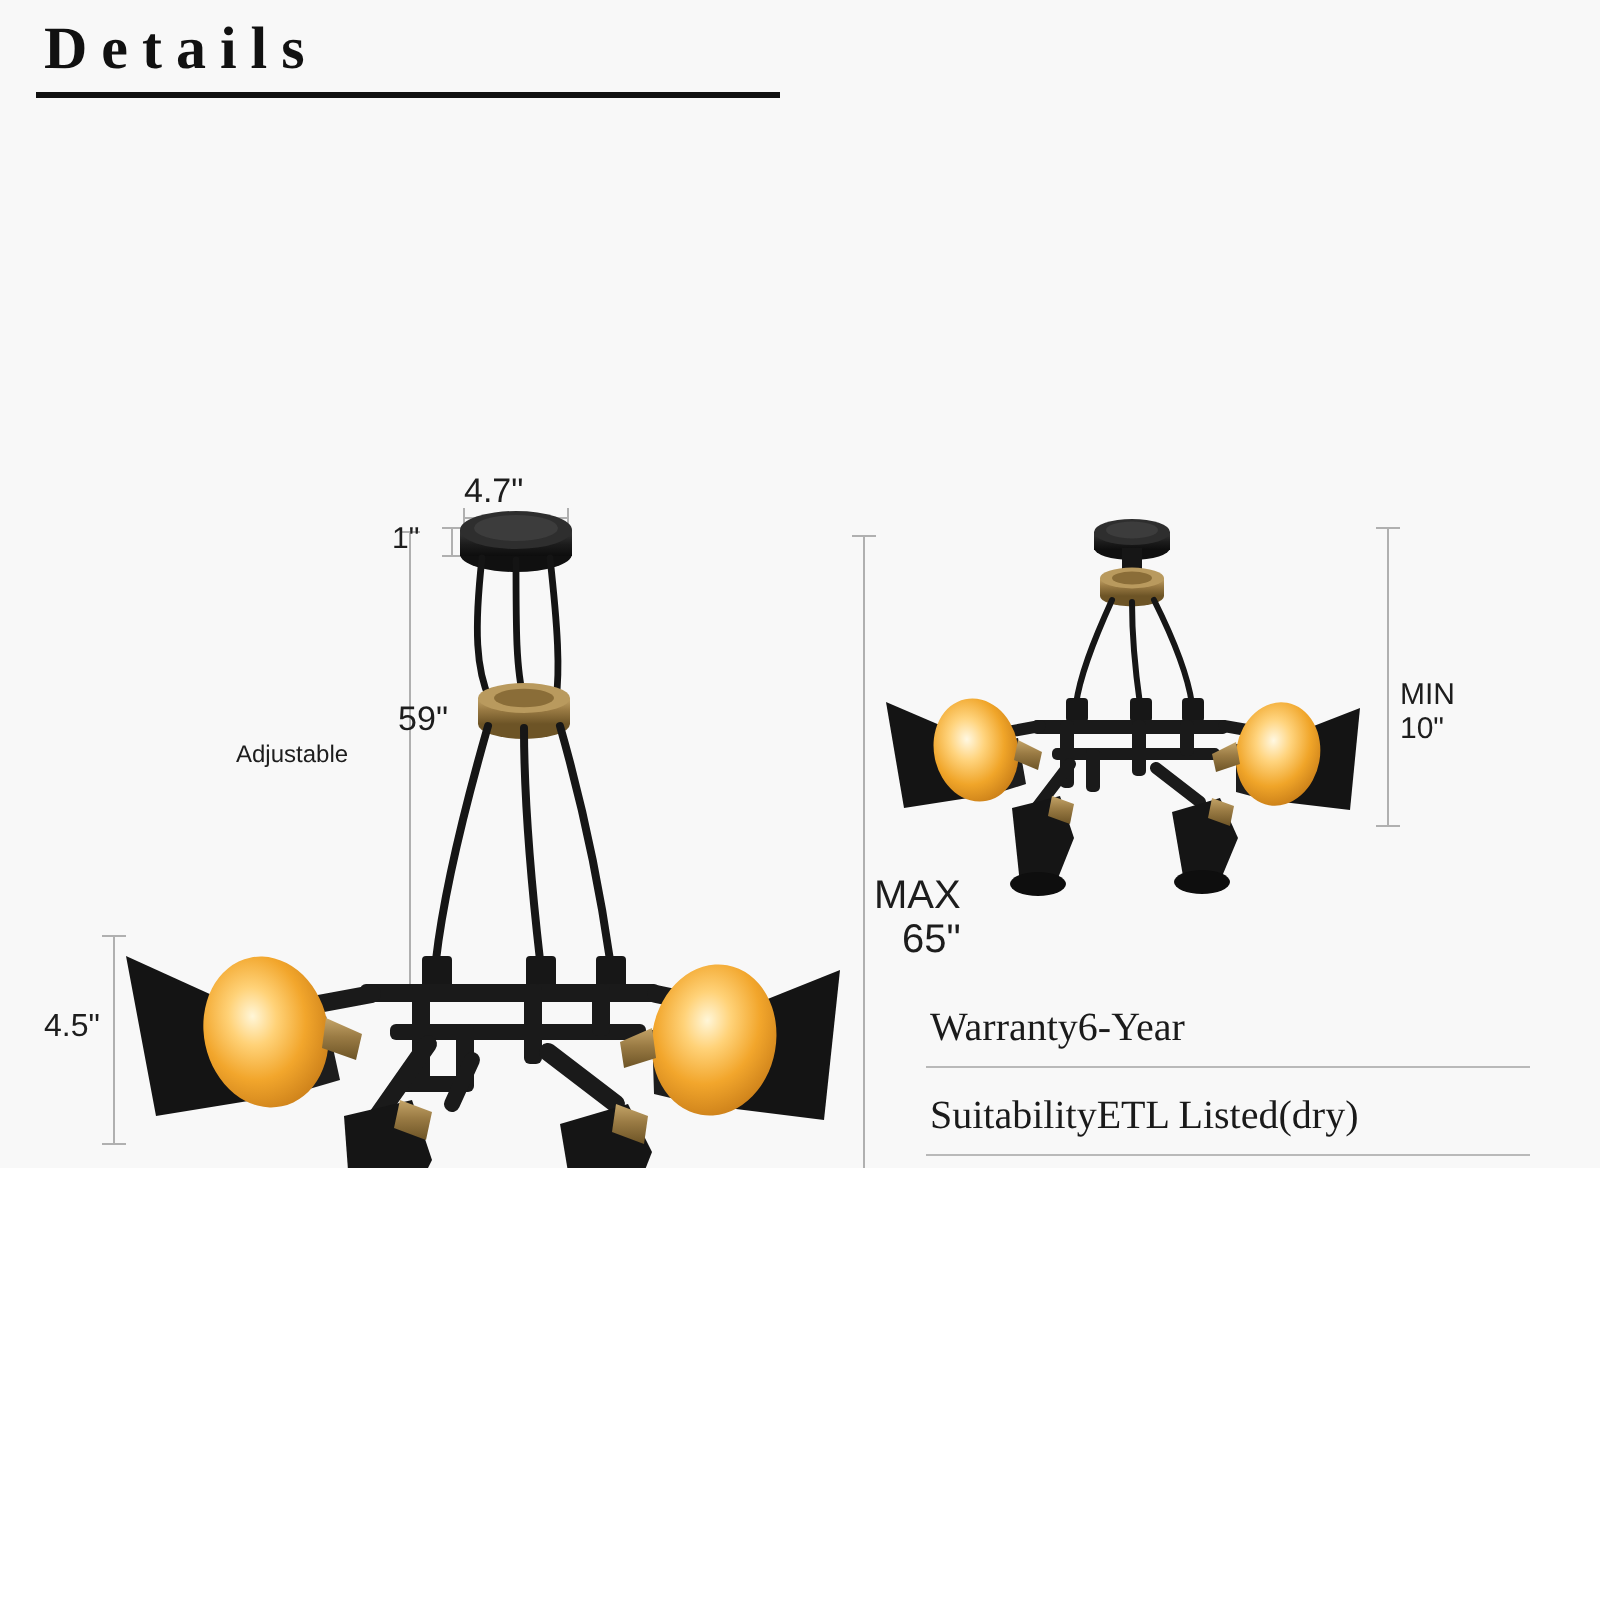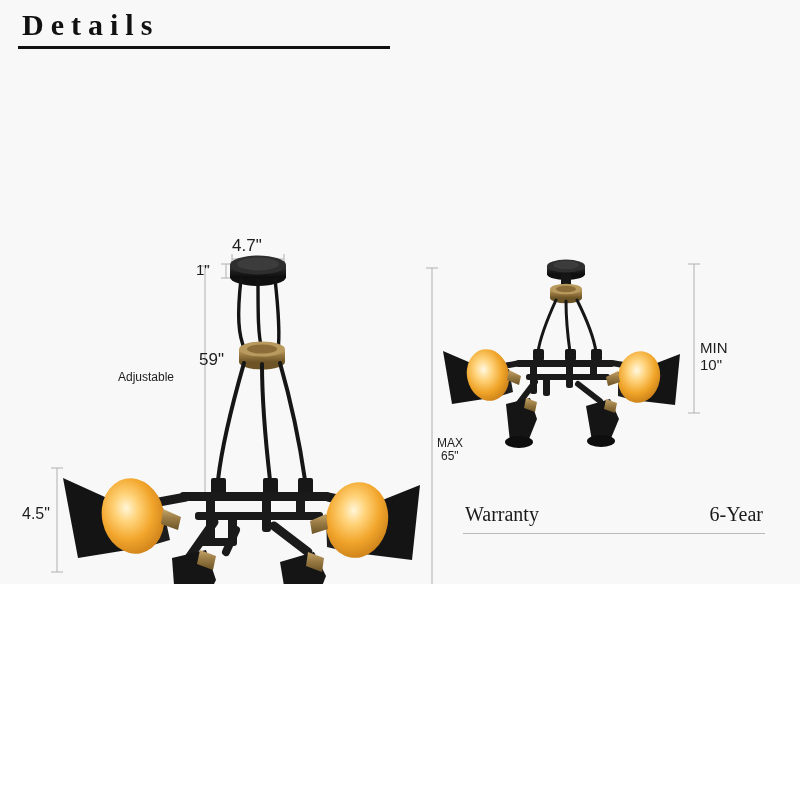--- a/index.html
+++ b/index.html
@@ -54,33 +54,32 @@
     font-family: "Liberation Sans", sans-serif;
     white-space: nowrap;
     line-height: 1.12;
   }
   .dim-47  { left: 232px; top: 236px; font-size: 17px; }
   .dim-1   { left: 196px; top: 262px; font-size: 15px; }
   .dim-59  { left: 168px; top: 350px; font-size: 17px; text-align: right; width: 56px; }
   .dim-adj { left: 118px; top: 371px; font-size: 12px; }
   .dim-45  { left: 22px;  top: 505px; font-size: 16px; }
   .dim-26  { left: 238px; top: 595px; font-size: 16px; }
-  .dim-max { left: 437px; top: 437px; font-size: 12px; }
+  .dim-max { left: 437px; top: 437px; font-size: 20px; text-align: right; }
   .dim-min { left: 700px; top: 308px; font-size: 15px; margin-top: 32px; }
 
   
   .spec-table {
     position: absolute;
     left: 463px;
     top: 500px;
     width: 302px;
   }
   .spec-row {
     display: flex;
-    justify-content: space-between;
     align-items: baseline;
     border-bottom: 1px solid #b9b9b9;
     padding: 3px 2px 7px 2px;
     margin-bottom: 10px;
   }
   .spec-label, .spec-value {
     font-family: "Liberation Serif", serif;
     font-size: 20px;
     color: #1a1a1a;
   }
@@ -327,16 +326,20 @@
 
   <div class="spec-table">
 
     <div class="spec-row">
       <span class="spec-label">Warranty</span>
       <span class="spec-value">6-Year</span>
     </div>
 
 
 
+    <div class="spec-row">
+      <span class="spec-label">Suitability</span>
+      <span class="spec-value">ETL Listed(dry)</span>
+    </div>
 
   </div>
 
 </div>
 
 </body></html>

